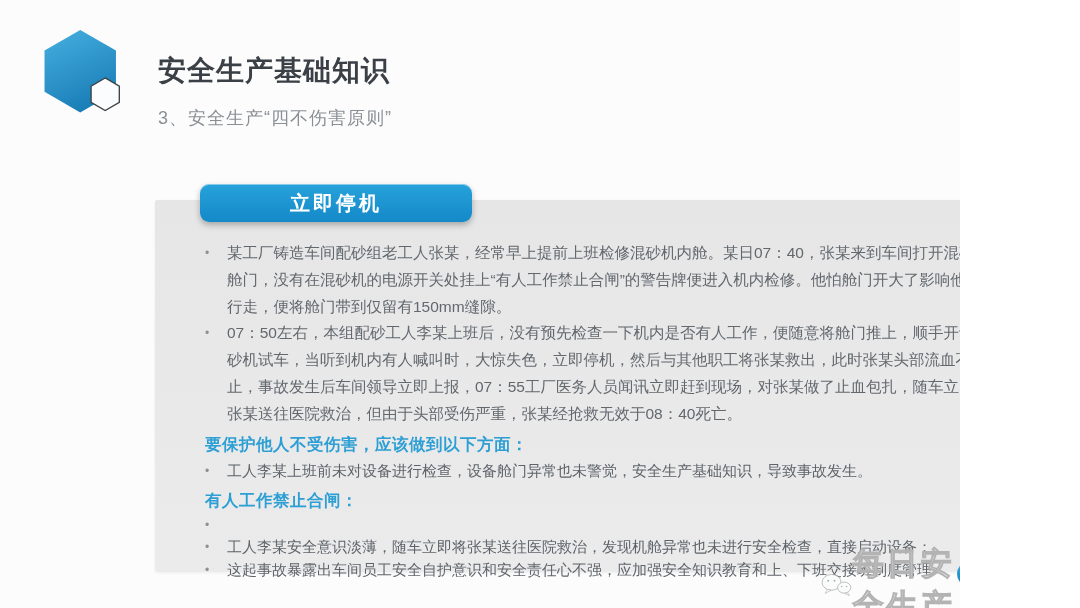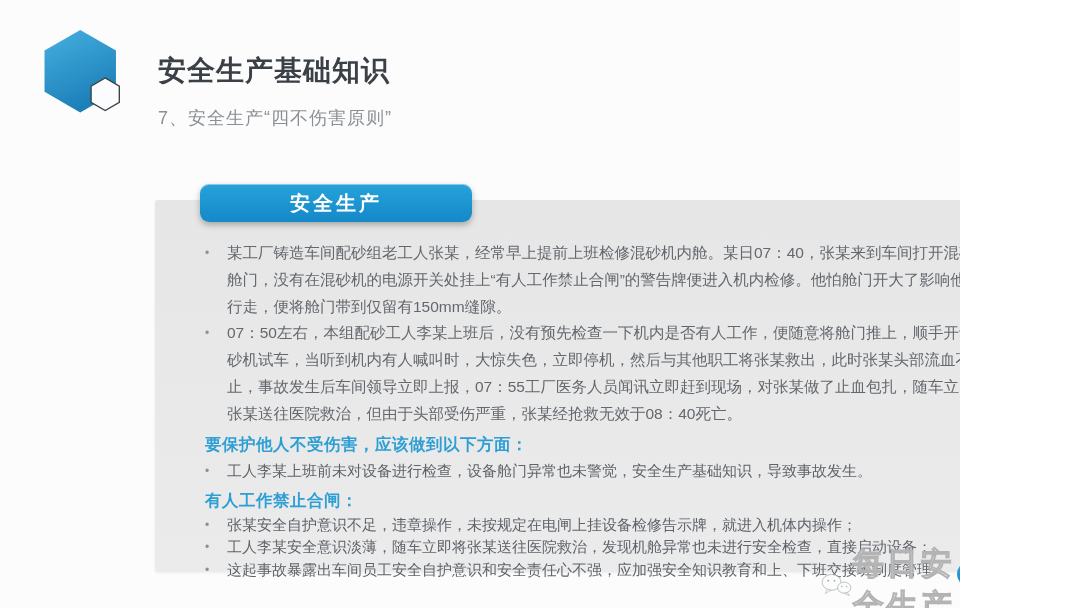--- a/index.html
+++ b/index.html
@@ -88,25 +88,25 @@
       <linearGradient id="hexg" x1="0" y1="0" x2="0.4" y2="1">
         <stop offset="0" stop-color="#46b0e0"></stop>
         <stop offset="1" stop-color="#1b7fb8"></stop>
       </linearGradient>
     </defs>
     <polygon points="44,4 81.2,25.5 81.2,68.5 44,90 6.8,68.5 6.8,25.5" fill="url(#hexg)"></polygon>
     <polygon points="70,54 84.7,62.5 84.7,79.5 70,88 55.3,79.5 55.3,62.5" fill="#fbfcfd" stroke="#3c4246" stroke-width="1.4"></polygon>
   </svg>
 
   <div class="title">安全生产基础知识</div>
-  <div class="subtitle">7、安全生产“四不伤害原则”</div>
+  <div class="subtitle">3、安全生产“四不伤害原则”</div>
 
   <div class="panel"></div>
 
-  <div class="badge">安全生产</div>
+  <div class="badge">立即停机</div>
 
   <div class="content">
 
     <div class="case-item">
       <span class="marker">•</span>
       <span>某工厂铸造车间配砂组老工人张某，经常早上提前上班检修混砂机内舱。某日07：40，张某来到车间打开混砂机舱门，没有在混砂机的电源开关处挂上“有人工作禁止合闸”的警告牌便进入机内检修。他怕舱门开大了影响他人行走，便将舱门带到仅留有150mm缝隙。</span>
     </div>
 
     <div class="case-item">
       <span class="marker">•</span>
@@ -117,21 +117,20 @@
 
     <div class="sec-item">
       <span class="marker small">•</span>
       <span>工人李某上班前未对设备进行检查，设备舱门异常也未警觉，安全生产基础知识，导致事故发生。</span>
     </div>
 
     <div class="sec-heading">有人工作禁止合闸：</div>
 
     <div class="sec-item tight">
       <span class="marker">•</span>
-      <span>张某安全自护意识不足，违章操作，未按规定在电闸上挂设备检修告示牌，就进入机体内操作；</span>
     </div>
 
     <div class="sec-item tight">
       <span class="marker">•</span>
       <span>工人李某安全意识淡薄，随车立即将张某送往医院救治，发现机舱异常也未进行安全检查，直接启动设备；</span>
     </div>
 
     <div class="sec-item tight">
       <span class="marker">•</span>
       <span>这起事故暴露出车间员工安全自护意识和安全责任心不强，应加强安全知识教育和上、下班交接班制度管理</span>

